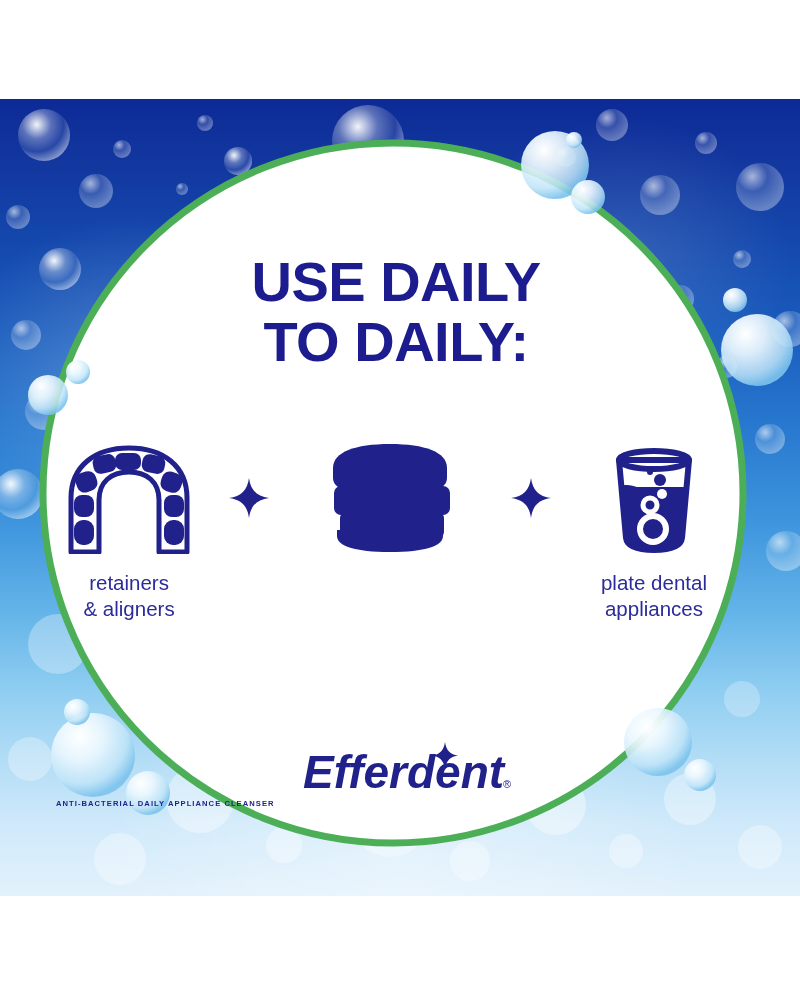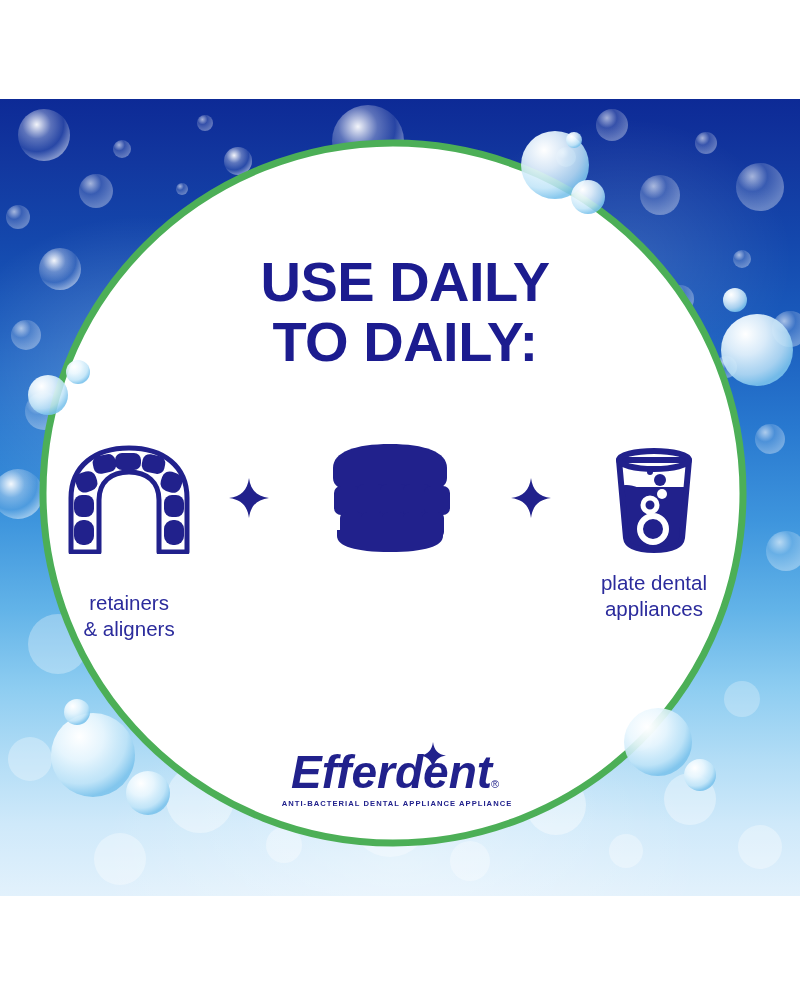--- a/index.html
+++ b/index.html
@@ -70,21 +70,21 @@
   .content {
     position: absolute;
     left: 40px;
     top: 140px;
     width: 706px;
     height: 706px;
   }
 
   .headline {
     position: absolute;
-    left: 12px;
+    left: 3px;
     top: 112px;
     width: 706px;
     text-align: center;
     color: #1c1c8f;
     font-family: "Liberation Sans", sans-serif;
     font-weight: bold;
     font-size: 56px;
     line-height: 1.07;
     letter-spacing: -0.5px;
   }
@@ -120,31 +120,30 @@
     font-family: "Liberation Sans", sans-serif;
   }
   .sep {
     width: 62px;
     height: 116px;
     display: flex;
     align-items: center;
     justify-content: center;
     flex: 0 0 auto;
   }
-  .w-retainer { width: 180px; gap: 20px; }
+  .w-retainer { width: 180px; }
   .w-denture  { width: 222px; }
   .w-glass    { width: 186px; }
 
   
   .logo {
     position: absolute;
-    left: 4px;
+    left: 16px;
     top: 600px;
     width: 706px;
-    text-align: center;
   }
   .logo-mark { display:block; margin: 0 auto; }
   .logo-tag {
     margin-top: 3px;
     color: #21218c;
     font-size: 7.6px;
     font-weight: bold;
     letter-spacing: 1.05px;
     font-family: "Liberation Sans", sans-serif;
   }
@@ -370,17 +369,17 @@
     </div>
 
     <div class="logo">
       <svg class="logo-mark" width="212" height="56" viewBox="0 0 212 56">
 
         <path d="M142 2 C143.2 10.4 147.2 14.4 155 15.6 C147.2 16.8 143.2 20.8 142 29
                  C140.8 20.8 136.8 16.8 129 15.6 C136.8 14.4 140.8 10.4 142 2 Z" fill="#21218c"></path>
         <text x="0" y="48" font-family="'Liberation Sans', sans-serif" font-size="46" font-weight="bold" font-style="italic" fill="#21218c" aria-label="Efferdent">Efferdent</text>
         <text x="200" y="48" font-family="'Liberation Sans', sans-serif" font-size="11" fill="#21218c">®</text>
       </svg>
-      <div class="logo-tag">ANTI-BACTERIAL DENTAL APPLIANCE APPLIANCE</div>
+      <div class="logo-tag">ANTI-BACTERIAL DAILY APPLIANCE CLEANSER</div>
     </div>
 
   </div>
 </div>
 
 </body></html>

